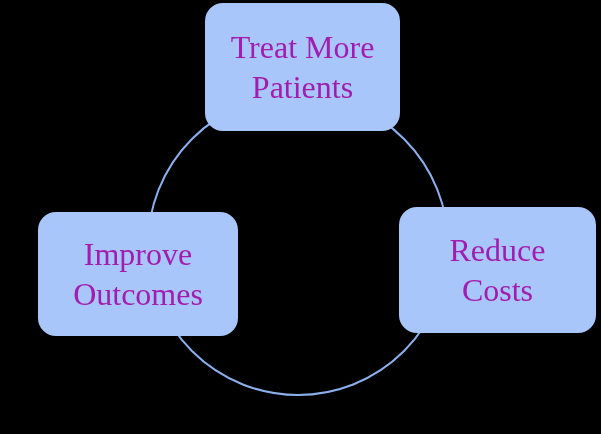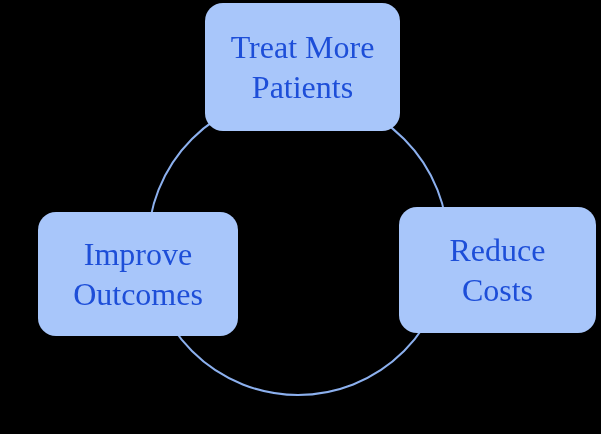--- a/index.html
+++ b/index.html
@@ -22,21 +22,21 @@
     height: 434px;
   }
   .node {
     position: absolute;
     display: flex;
     align-items: center;
     justify-content: center;
     text-align: center;
     background: #a8c6fa;
     border-radius: 18px;
-    color: #1d4ed8;
+    color: #a21caf;
     font-family: "Liberation Serif", "DejaVu Serif", serif;
     font-size: 32px;
     line-height: 40px;
     font-weight: 400;
     box-sizing: border-box;
     padding: 4px 22px;
   }
   .node-label {
     display: block;
     white-space: pre-line;

